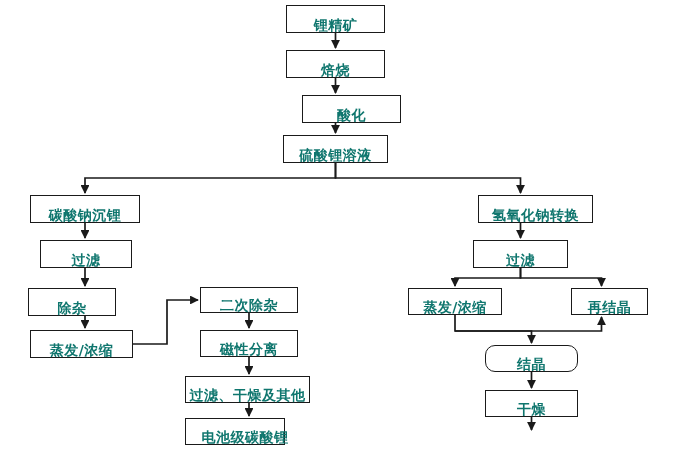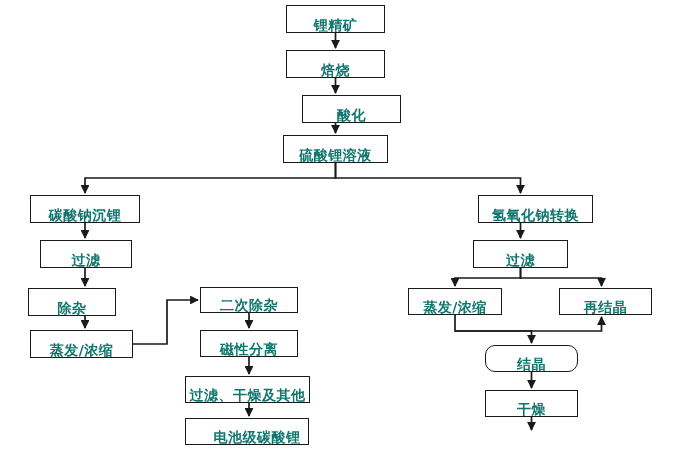--- a/index.html
+++ b/index.html
@@ -129,37 +129,37 @@
   </div>
 
   <div class="node" style="left:200px; top:330px; width:98px; height:27px;">
     <span>磁性分离</span>
   </div>
 
   <div class="node" style="left:185px; top:376px; width:125px; height:27px;">
     <span>过滤、干燥及其他</span>
   </div>
 
-  <div class="node" style="left:185px; top:418px; width:124px; height:27px;padding-left:20px;">
+  <div class="node" style="left:185px; top:418px; width:100px; height:27px;padding-left:20px;">
     <span>电池级碳酸锂</span>
   </div>
 
   <div class="node" style="left:463px; top:195px; width:115px; height:28px;margin-left:15px;">
     <span>氢氧化钠转换</span>
   </div>
 
   <div class="node" style="left:473px; top:240px; width:95px; height:28px;">
     <span>过滤</span>
   </div>
 
   <div class="node" style="left:408px; top:288px; width:94px; height:27px;">
     <span>蒸发/浓缩</span>
   </div>
 
-  <div class="node" style="left:559px; top:288px; width:93px; height:27px;">
+  <div class="node" style="left:571px; top:288px; width:77px; height:27px;">
     <span>再结晶</span>
   </div>
 
   <div class="node" style="left:485px; top:345px; width:93px; height:27px;border-radius:10px;">
     <span>结晶</span>
   </div>
 
   <div class="node" style="left:485px; top:390px; width:93px; height:27px;">
     <span>干燥</span>
   </div>

